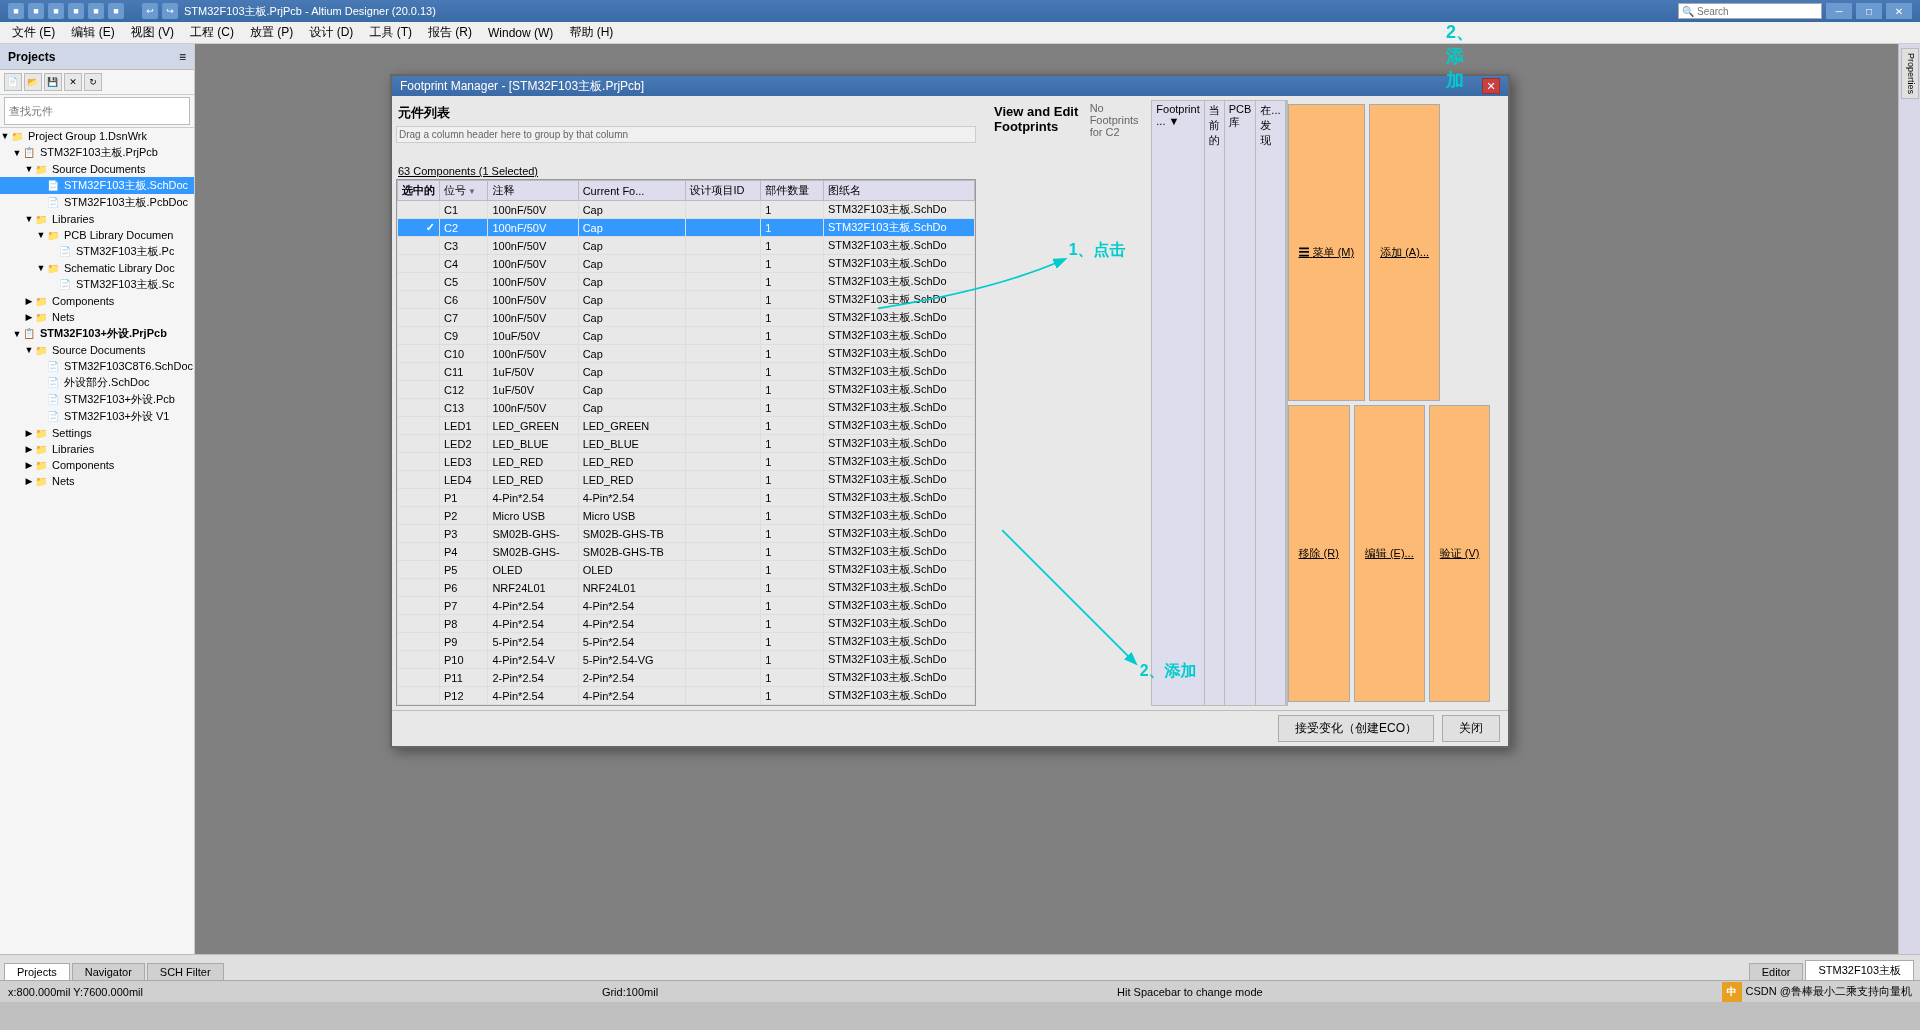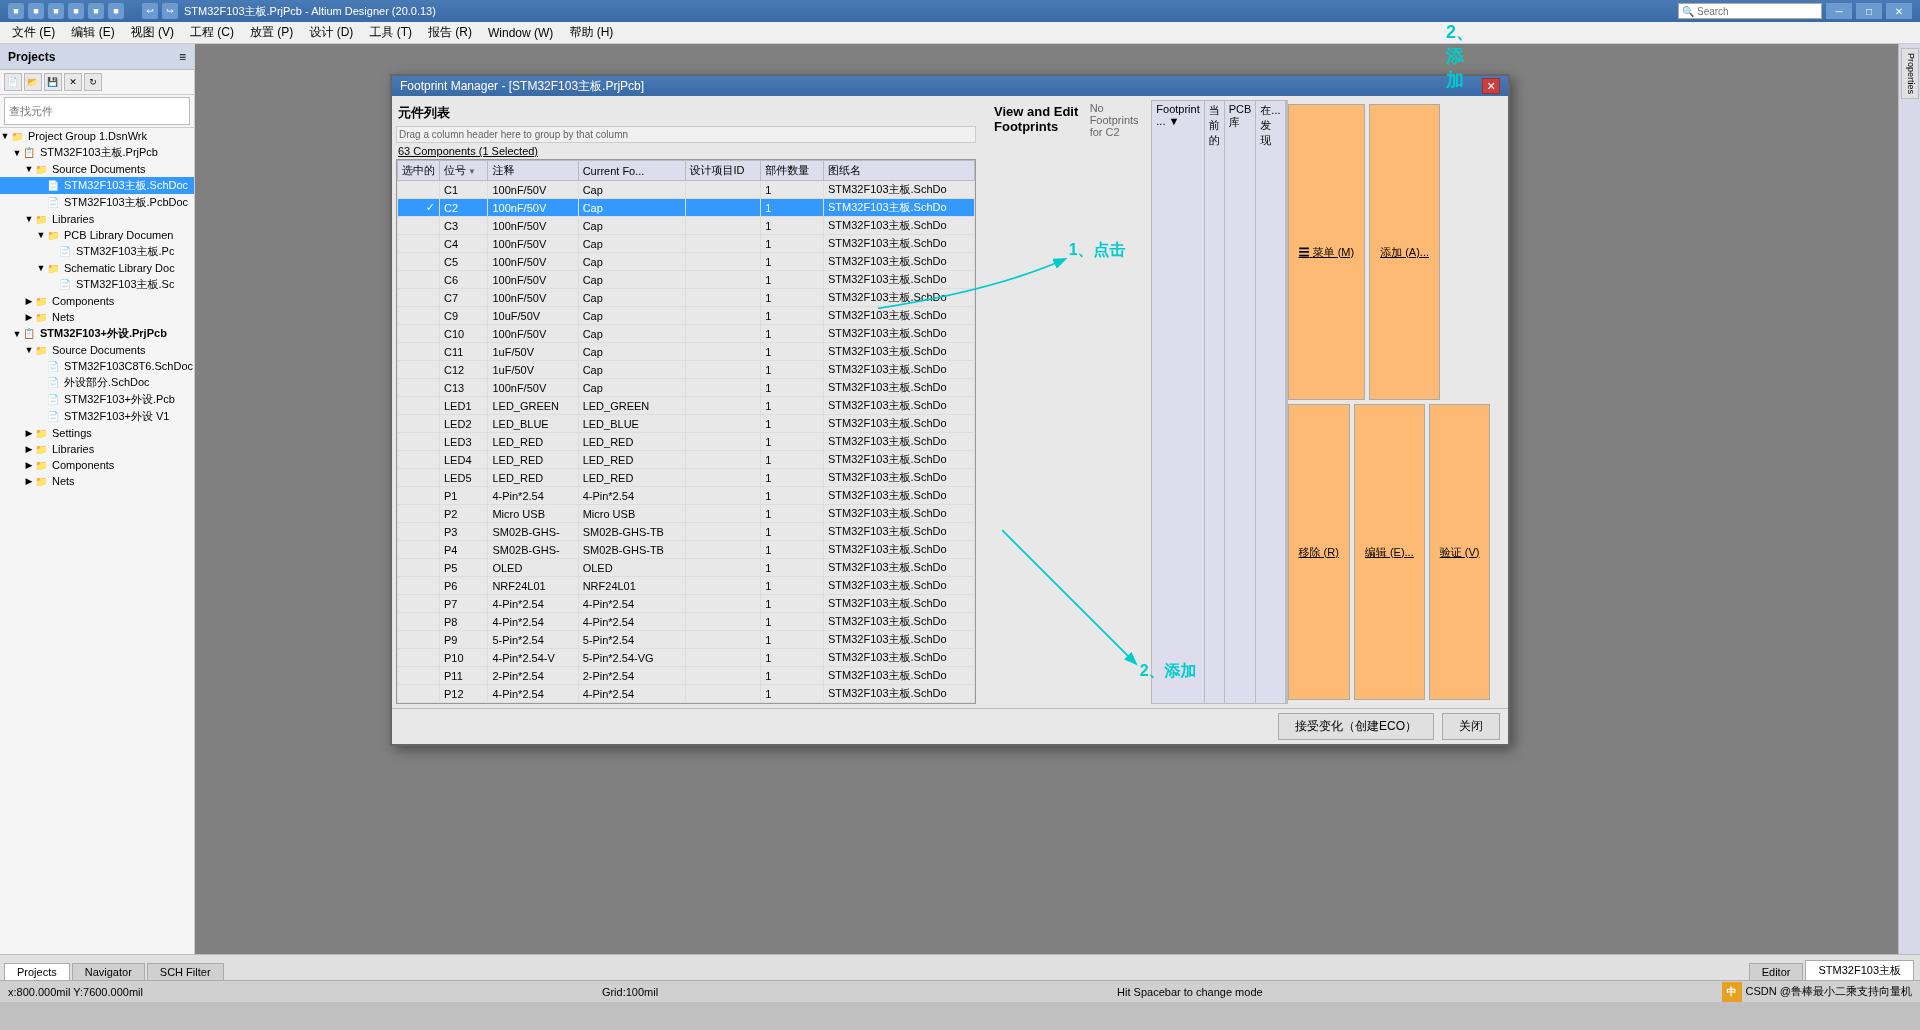--- a/index.html
+++ b/index.html
@@ -112,39 +112,39 @@
     }
 
     
     .comp-table-area {
       width: 580px;
       display: flex;
       flex-direction: column;
       flex-shrink: 0;
     }
     .comp-table-title { font-size: 13px; font-weight: bold; padding: 4px 2px; }
-    .drag-hint { font-size: 10px; color: #666; padding: 2px; background: #f0f0f0; border: 1px solid #ccc; margin-bottom: 0; }
+    .drag-hint { font-size: 10px; color: #666; padding: 2px; background: #f0f0f0; border: 1px solid #ccc; margin-bottom: 20px; }
     .count-info { font-size: 11px; padding: 2px; text-decoration: underline; }
 
     .table-wrapper { flex: 1; overflow: hidden; border: 1px solid #999; }
     table { width: 100%; border-collapse: collapse; font-size: 11px; }
     thead tr { background: #dde; }
     thead th {
       border: 1px solid #bbb;
       padding: 2px 4px;
       text-align: left;
       font-weight: normal;
       white-space: nowrap;
       position: relative;
     }
     .col-sort { font-size: 8px; color: #666; margin-left: 2px; }
     tbody tr { cursor: pointer; }
     tbody tr.selected { background: #3399ff; color: white; }
     tbody td { border: 1px solid #ddd; padding: 1px 4px; white-space: nowrap; overflow: hidden; }
-    .checkbox-col { width: 20px; text-align: right; }
+    .checkbox-col { width: 20px; text-align: right; font-weight: bold; }
 
     
     .footprint-panel {
       flex: 1;
       display: flex;
       flex-direction: row;
       background: #e8e8e8;
     }
     .fp-title { font-size: 13px; font-weight: bold; padding: 4px 2px; }
     .fp-info { font-size: 11px; color: #666; padding: 2px; }
@@ -638,29 +638,20 @@
       <td class="checkbox-col"></td>
       <td>LED4</td>
       <td>LED_RED</td>
       <td>LED_RED</td>
       <td></td>
       <td>1</td>
       <td>STM32F103主板.SchDo</td>
     </tr>
                     <tr>
       <td class="checkbox-col"></td>
-      <td>LED5</td>
-      <td>LED_RED</td>
-      <td>LED_RED</td>
-      <td></td>
-      <td>1</td>
-      <td>STM32F103主板.SchDo</td>
-    </tr>
-                    <tr>
-      <td class="checkbox-col"></td>
       <td>P1</td>
       <td>4-Pin*2.54</td>
       <td>4-Pin*2.54</td>
       <td></td>
       <td>1</td>
       <td>STM32F103主板.SchDo</td>
     </tr>
                     <tr>
       <td class="checkbox-col"></td>
       <td>P2</td>

